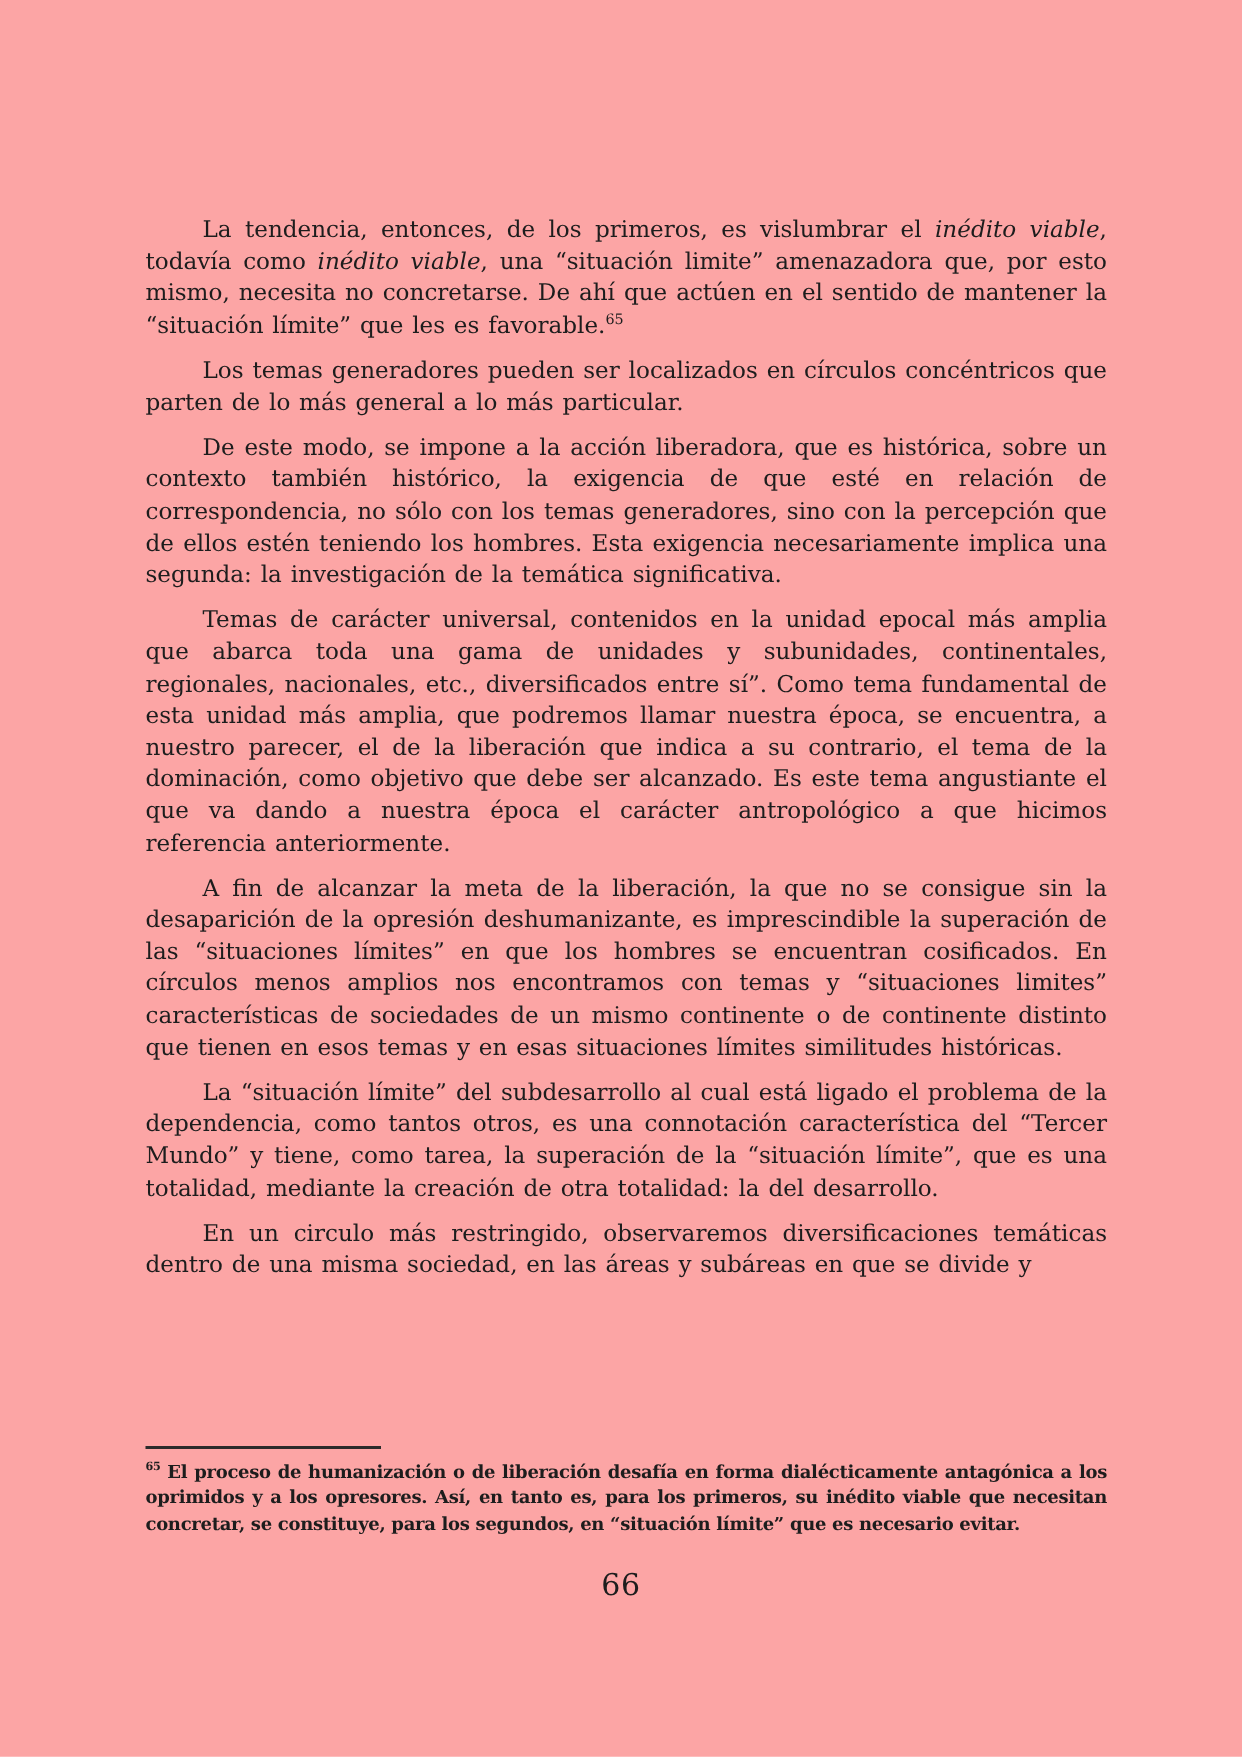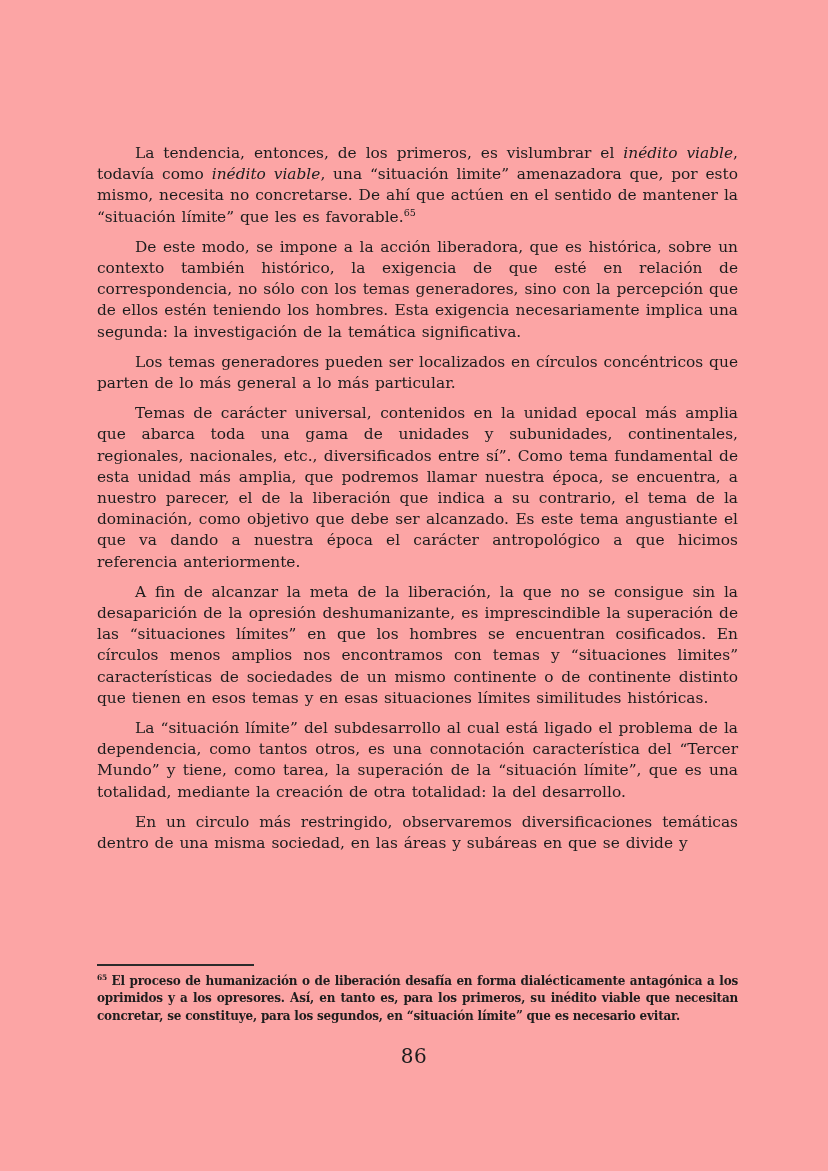--- a/index.html
+++ b/index.html
@@ -61,28 +61,28 @@
     letter-spacing: 0.5px;
   }
 </style>
 </head>
 <body>
 
 <div class="page">
 
   <div class="body-text">
       <p class="par"><span>La tendencia, entonces, de los primeros, es vislumbrar el </span><em>inédito viable</em><span>, todavía como </span><em>inédito viable</em><span>, una “situación limite” amenazadora que, por esto mismo, necesita no concretarse. De ahí que actúen en el sentido de mantener la “situación límite” que les es favorable.</span><sup>65</sup></p>
+      <p class="par"><span>Los temas generadores pueden ser localizados en círculos concéntricos que parten de lo más general a lo más particular.</span></p>
       <p class="par"><span>De este modo, se impone a la acción liberadora, que es histórica, sobre un contexto también histórico, la exigencia de que esté en relación de correspondencia, no sólo con los temas generadores, sino con la percepción que de ellos estén teniendo los hombres. Esta exigencia necesariamente implica una segunda: la investigación de la temática significativa.</span></p>
-      <p class="par"><span>Los temas generadores pueden ser localizados en círculos concéntricos que parten de lo más general a lo más particular.</span></p>
       <p class="par"><span>Temas de carácter universal, contenidos en la unidad epocal más amplia que abarca toda una gama de unidades y subunidades, continentales, regionales, nacionales, etc., diversificados entre sí”. Como tema fundamental de esta unidad más amplia, que podremos llamar nuestra época, se encuentra, a nuestro parecer, el de la liberación que indica a su contrario, el tema de la dominación, como objetivo que debe ser alcanzado. Es este tema angustiante el que va dando a nuestra época el carácter antropológico a que hicimos referencia anteriormente.</span></p>
       <p class="par"><span>A fin de alcanzar la meta de la liberación, la que no se consigue sin la desaparición de la opresión deshumanizante, es imprescindible la superación de las “situaciones límites” en que los hombres se encuentran cosificados. En círculos menos amplios nos encontramos con temas y “situaciones limites” características de sociedades de un mismo continente o de continente distinto que tienen en esos temas y en esas situaciones límites similitudes históricas.</span></p>
       <p class="par"><span>La “situación límite” del subdesarrollo al cual está ligado el problema de la dependencia, como tantos otros, es una connotación característica del “Tercer Mundo” y tiene, como tarea, la superación de la “situación límite”, que es una totalidad, mediante la creación de otra totalidad: la del desarrollo.</span></p>
       <p class="par"><span>En un circulo más restringido, observaremos diversificaciones temáticas dentro de una misma sociedad, en las áreas y subáreas en que se divide y</span></p>
     </div>
 
   <div class="footnote-block">
     <div class="fn-rule"></div>
     <div class="fn-text"><sup>65</sup><span> El proceso de humanización o de liberación desafía en forma dialécticamente antagónica a los oprimidos y a los opresores. Así, en tanto es, para los primeros, su inédito viable que necesitan concretar, se constituye, para los segundos, en “situación límite” que es necesario evitar.</span></div>
   </div>
 
-  <div class="page-num">86</div>
+  <div class="page-num">66</div>
 
 </div>
 
 </body></html>

